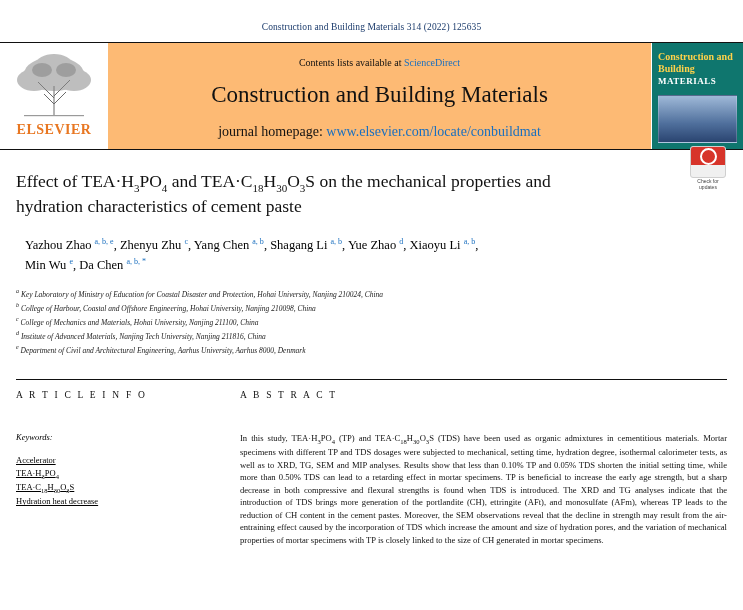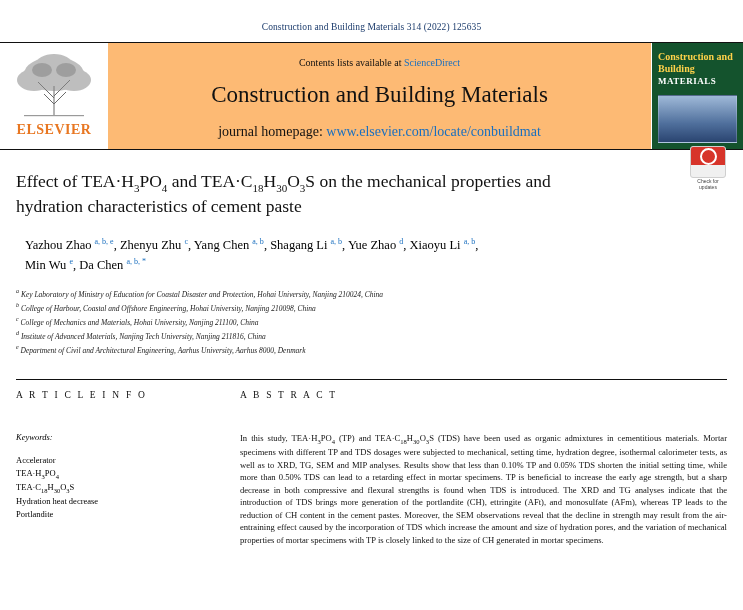--- a/index.html
+++ b/index.html
@@ -84,21 +84,21 @@
     color: #111;
   }
   .homepage-line {
     font-size: 14px;
     color: #111;
   }
   .homepage-line a { color: #1a6fbf; text-decoration: none; }
   .cover-thumb {
     width: 92px;
     min-width: 92px;
-    background: #14532d;
+    background: #0f766e;
     color: #fff;
     box-sizing: border-box;
     padding: 8px 6px;
     position: relative;
     border-left: 1px solid #fff;
   }
   .cover-thumb .ct-title {
     font-family: "Liberation Serif", serif;
     font-size: 10px;
     line-height: 1.15;
@@ -215,21 +215,21 @@
   }
   .keywords-label {
     font-style: italic;
     font-size: 8.5px;
     margin-bottom: 12px;
   }
   .kw-list {
     font-size: 8.5px;
     line-height: 1.5;
   }
-  .kw-list div { white-space: nowrap; }
+  .kw-list div { white-space: nowrap; text-decoration: underline; }
   .kw-list sub { font-size: 6.5px; }
   .abstract-text {
     font-size: 8.6px;
     line-height: 1.46;
     text-align: justify;
     color: #111;
   }
   .abstract-text sub { font-size: 6.6px; }
 </style>
 </head>
@@ -316,21 +316,20 @@
   <div class="lower">
 
     <div class="col-info">
       <div class="sec-head">A R T I C L E  I N F O</div>
       <div class="keywords-label">Keywords:</div>
       <div class="kw-list">
         <div>Accelerator</div>
         <div>TEA·H<sub>3</sub>PO<sub>4</sub></div>
         <div>TEA·C<sub>18</sub>H<sub>30</sub>O<sub>3</sub>S</div>
         <div>Hydration heat decrease</div>
-        <div>Portlandite</div>
       </div>
     </div>
 
     <div class="col-abstract">
       <div class="sec-head">A B S T R A C T</div>
       <div class="abstract-text">In this study, TEA·H<sub>3</sub>PO<sub>4</sub> (TP) and TEA·C<sub>18</sub>H<sub>30</sub>O<sub>3</sub>S (TDS) have been used as organic admixtures in cementitious materials. Mortar specimens with different TP and TDS dosages were subjected to mechanical, setting time, hydration degree, isothermal calorimeter tests, as well as to XRD, TG, SEM and MIP analyses. Results show that less than 0.10% TP and 0.05% TDS shorten the initial setting time, while more than 0.50% TDS can lead to a retarding effect in mortar specimens. TP is beneficial to increase the early age strength, but a sharp decrease in both compressive and flexural strengths is found when TDS is introduced. The XRD and TG analyses indicate that the introduction of TDS brings more generation of the portlandite (CH), ettringite (AFt), and monosulfate (AFm), whereas TP leads to the reduction of CH content in the cement pastes. Moreover, the SEM observations reveal that the decline in strength may result from the air-entraining effect caused by the incorporation of TDS which increase the amount and size of hydration pores, and the variation of mechanical properties of mortar specimens with TP is closely linked to the size of CH generated in mortar specimens.</div>
     </div>
 
   </div>
 

